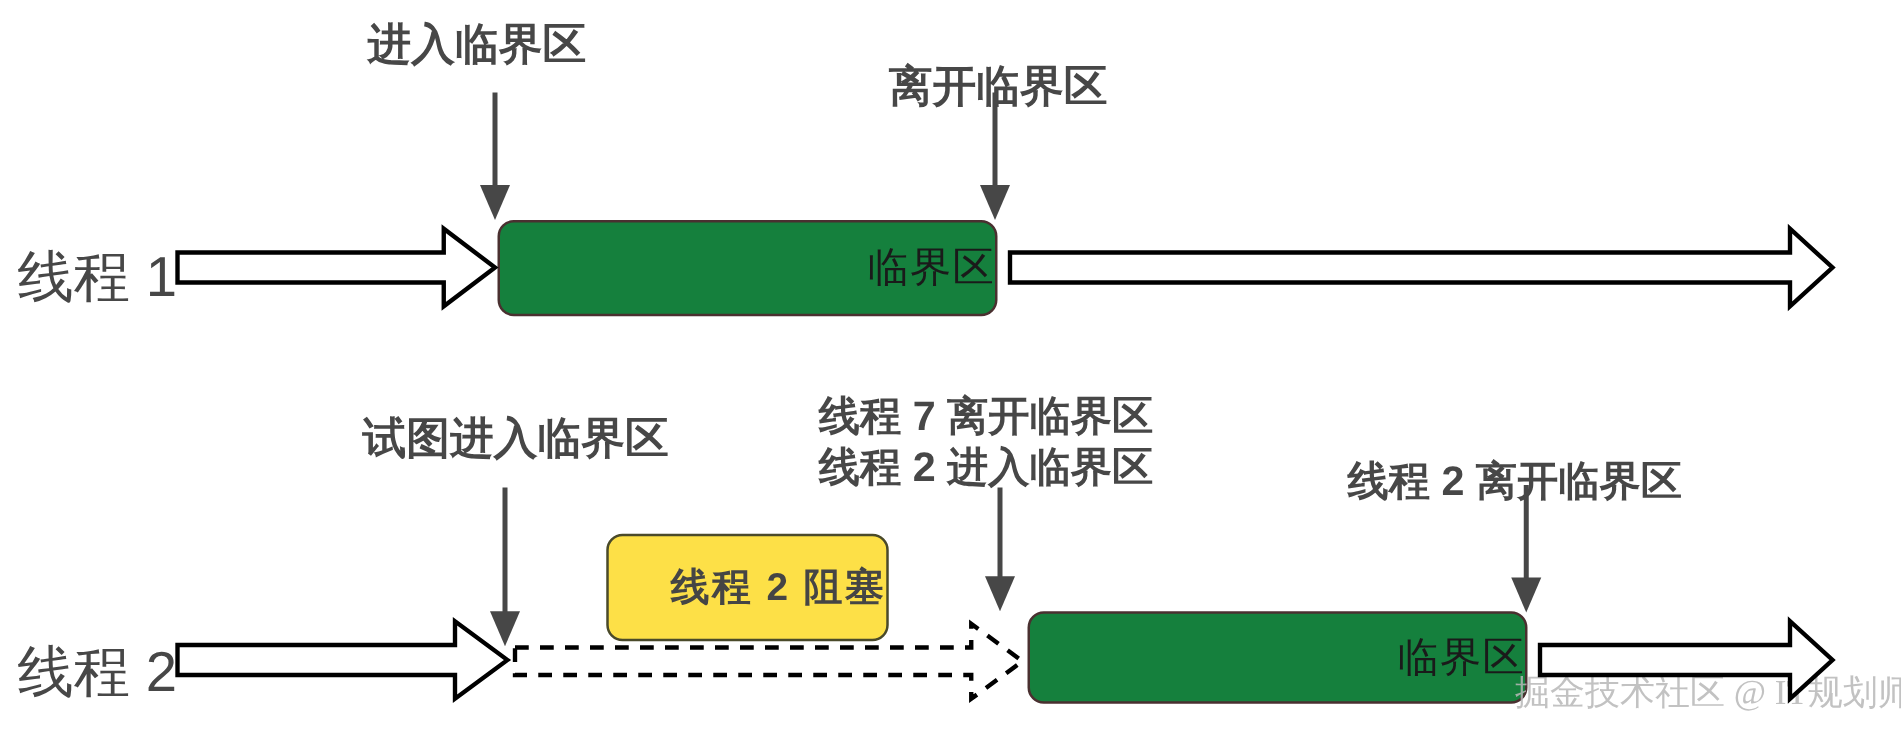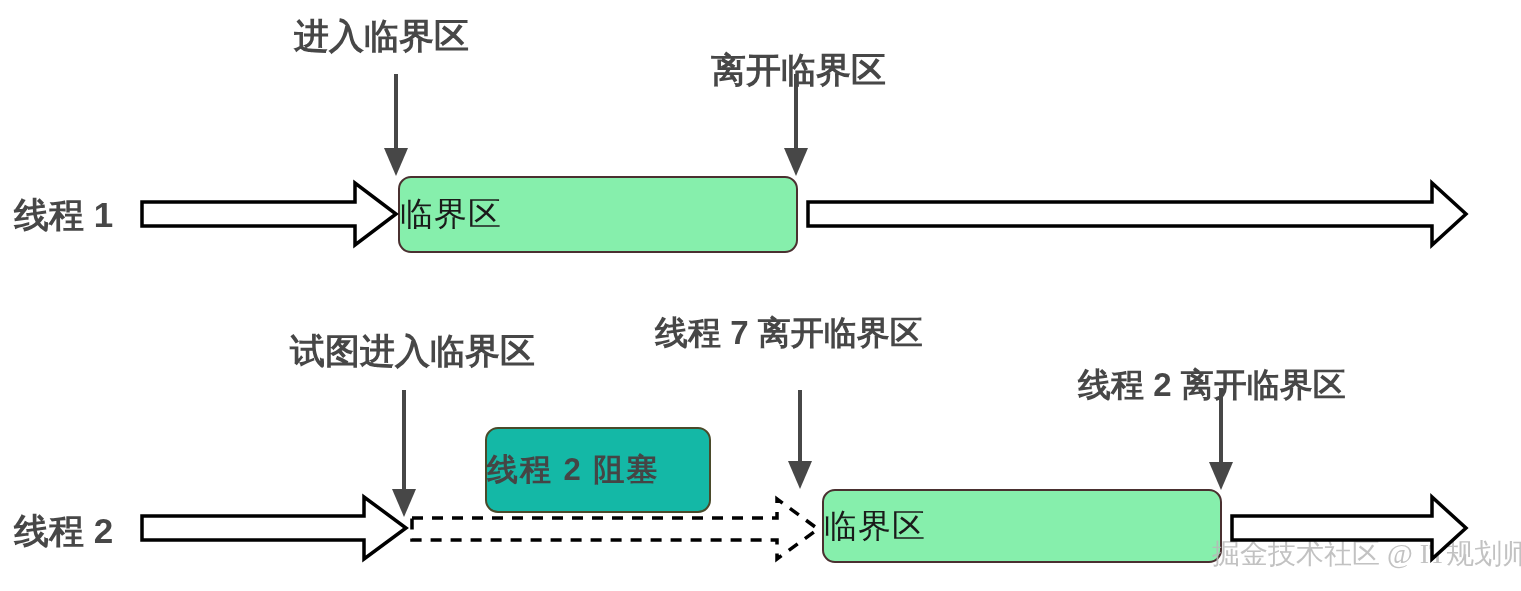--- a/index.html
+++ b/index.html
@@ -19,51 +19,51 @@
     font-weight:bold;
     color:#474747;
     white-space:pre;
     letter-spacing:0px;
     line-height:1.0;
   }
   .lbl-36{font-size:35px;}
   .lbl-32{font-size:33px;}
   .lane-label{
     position:absolute;
-    font-weight:bold;
+    font-weight:normal;
     color:#474747;
-    font-size:35px;
+    font-size:45px;
     white-space:pre;
     text-align:center;
   }
   .crit-box{
     position:absolute;
-    background:#86efac;
+    background:#15803d;
     border:2.5px solid #4a3030;
     border-radius:13px;
     box-sizing:border-box;
     display:flex;
     align-items:center;
-    justify-content:flex-start;
+    justify-content:flex-end;
   }
   .crit-box span{
     font-size:33px;
     color:#1a1a1a;
     font-weight:normal;
     letter-spacing:1px;
   }
   .block-box{
     position:absolute;
-    background:#14b8a6;
+    background:#fde047;
     border:2.5px solid #4a4a2a;
     border-radius:13px;
     box-sizing:border-box;
     display:flex;
     align-items:center;
-    justify-content:flex-start;
+    justify-content:flex-end;
   }
   .block-box span{
     font-size:31px;
     color:#454545;
     font-weight:bold;
     letter-spacing:2px;
   }
   svg.overlay{
     position:absolute;
     left:0;top:0;
@@ -92,20 +92,21 @@
   <div class="lane-label" style="left:14px; top:192px;">线程 1</div>
 
   <div class="crit-box" style="left:398px; top:176px; width:400px; height:77px;">
     <span>临界区</span>
   </div>
 
   <div class="lbl lbl-36" style="left:290px; top:333px;">试图进入临界区</div>
 
   <div class="lbl lbl-32" style="left:655px; top:316px;">线程 7 离开临界区</div>
 
+  <div class="lbl lbl-32" style="left:655px; top:357px;">线程 2 进入临界区</div>
 
   <div class="lbl lbl-32" style="left:1078px; top:336px;margin-top:32px;">线程 2 离开临界区</div>
 
   <div class="lane-label" style="left:14px; top:508px;">线程 2</div>
 
   <div class="block-box" style="left:485px; top:427px; width:226px; height:86px;">
     <span>线程 2 阻塞</span>
   </div>
 
   <div class="crit-box" style="left:822px; top:489px; width:400px; height:74px;">

